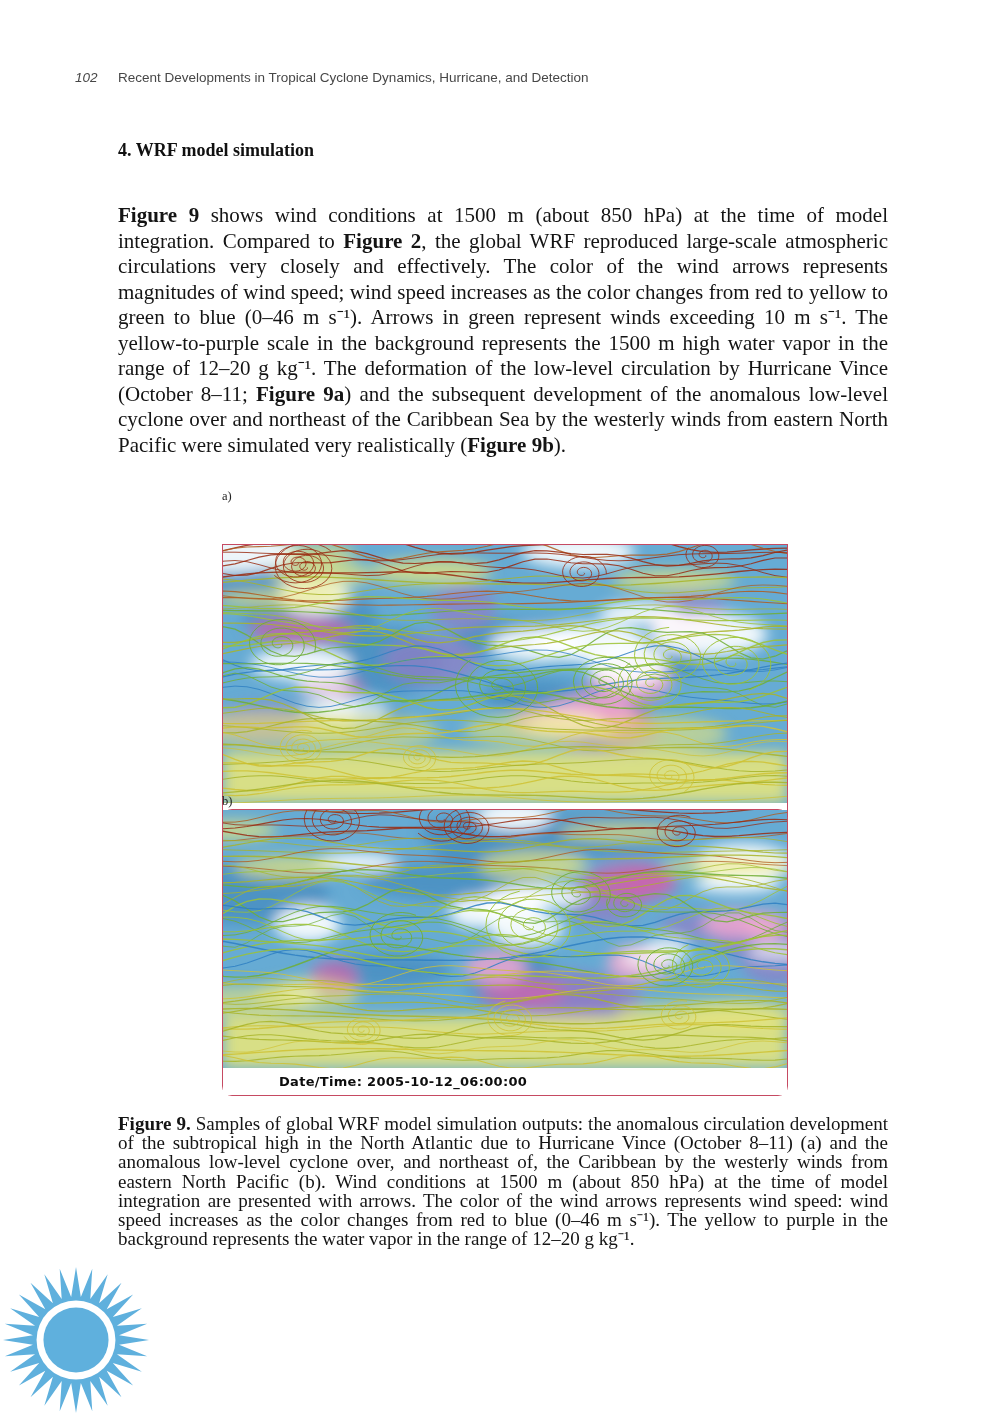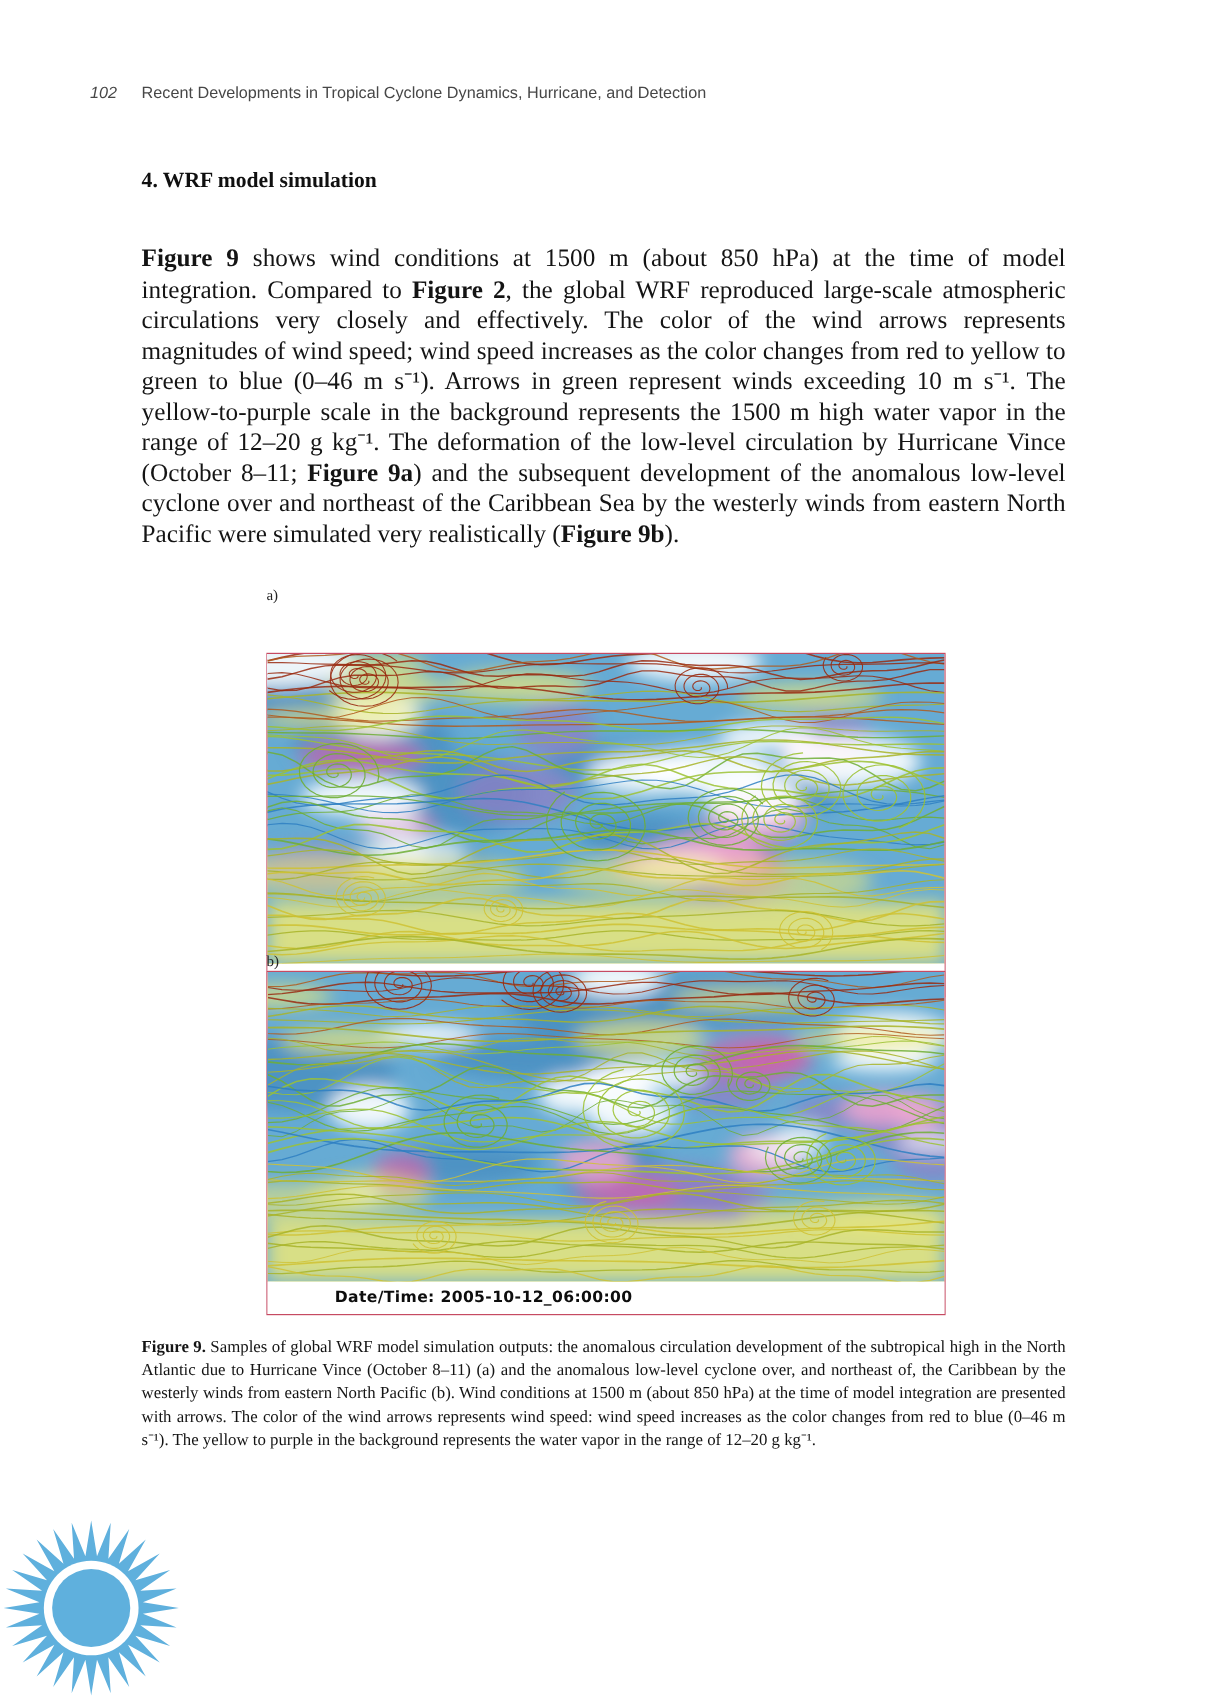--- a/index.html
+++ b/index.html
@@ -18,21 +18,21 @@
   #label-a{left:222px;top:489px;}
   #label-b{left:222px;top:794px;}
 
   .map-panel{position:absolute;width:566px;height:287px;border:1px solid #c64a62;background:#fff;}
   #panel-a{left:222px;top:504px;}
   #panel-b{left:222px;top:809px;}
   .map-panel svg{display:block;width:564px;height:258px;}
   .datebar{height:27px;display:flex;align-items:center;padding-left:56px;background:#fff;
            font-family:"DejaVu Sans",sans-serif;font-weight:bold;font-size:13px;color:#0d0d0d;letter-spacing:.3px;}
 
-  .caption{position:absolute;left:118px;top:1114px;width:770px;font-size:14px;line-height:19.2px;text-align:justify;}
+  .caption{position:absolute;left:118px;top:1114px;width:770px;font-size:19px;line-height:19.2px;text-align:justify;}
   .caption b{font-weight:bold;}
 
   .watermark{position:absolute;left:0;top:1262px;width:1004px;height:154px;}
   .sun{position:absolute;left:2px;top:4px;width:148px;height:148px;}
   .wm-text{position:absolute;left:152px;top:14px;font-family:"Liberation Serif",serif;font-weight:bold;
            font-size:103px;line-height:1;letter-spacing:-3px;white-space:nowrap;
            color:#8ec6e8;
            background:repeating-linear-gradient(45deg,#7fbfe6 0 6px,#ffffff 6px 9px);
            -webkit-background-clip:text;background-clip:text;
            -webkit-text-fill-color:transparent;
@@ -169,21 +169,21 @@
       <path d="M80.6,203.0L80.8,203.2L80.8,203.6L80.8,203.9L80.6,204.3L80.2,204.6L79.8,204.9L79.2,205.2L78.5,205.3L77.8,205.3L77.0,205.1L76.3,204.8L75.6,204.4L75.1,203.8L74.7,203.2L74.6,202.4L74.7,201.6L75.0,200.8L75.6,200.1L76.4,199.5L77.4,199.0L78.6,198.6L79.9,198.5L81.2,198.6L82.6,198.9L83.8,199.4L84.9,200.2L85.7,201.2L86.3,202.3L86.5,203.5L86.4,204.7L85.8,206.0L85.0,207.1L83.7,208.1L82.2,208.9L80.4,209.4L78.5,209.6L76.5,209.5L74.6,209.0L72.8,208.3L71.2,207.2L70.0,205.9L69.2,204.3L68.8,202.7L68.9,201.0L69.6,199.3L70.7,197.7L72.3,196.3L74.3,195.2L76.6,194.5L79.2,194.1L81.8,194.2L84.3,194.7L86.7,195.7L88.8,197.0L90.5,198.6L91.7,200.6L92.3,202.7L92.2,204.9L91.5,207.0L90.2,209.1L88.3,210.9L85.9,212.3L83.0,213.3L79.9,213.9L76.7,213.9L73.5,213.4L70.5,212.4L67.8,210.8L65.6,208.9L64.0,206.6L63.1,204.0L63.0,201.3L63.7,198.7L65.1,196.2L67.3,193.9L70.1,192.1L73.4,190.7L77.0,189.9L80.9,189.8L84.8,190.2L88.4,191.3L91.7,193.0L94.5,195.2L96.5,197.9L97.8,200.8L98.2,204.0L97.6,207.1L96.1,210.1L93.8,212.8L90.7,215.1L87.0,216.9L82.8,218.0L78.3,218.4L73.8,218.0L69.4,216.9L65.5,215.1L62.1,212.7L59.5,209.7L57.8,206.4L57.1,202.8L57.5,199.2L58.9,195.7L61.4,192.4L64.7,189.7L68.8,187.5L73.5,186.0L78.6,185.4L83.8,185.6L88.8,186.6" fill="none" stroke="#cfc233" stroke-width="0.9" opacity="0.9"></path>
       <path d="M448.4,231.2L448.6,231.5L448.8,231.8L448.7,232.2L448.6,232.7L448.2,233.1L447.7,233.4L447.0,233.7L446.3,233.8L445.4,233.8L444.5,233.7L443.6,233.4L442.8,232.9L442.2,232.2L441.8,231.4L441.6,230.5L441.6,229.6L442.0,228.7L442.7,227.8L443.6,227.0L444.9,226.4L446.3,225.9L447.9,225.8L449.5,225.9L451.1,226.3L452.6,226.9L454.0,227.9L455.0,229.0L455.7,230.4L456.0,231.9L455.8,233.4L455.2,234.9L454.1,236.3L452.6,237.5L450.7,238.5L448.6,239.1L446.2,239.4L443.8,239.3L441.4,238.7L439.1,237.8L437.2,236.5L435.6,234.8L434.6,232.9L434.1,230.9L434.3,228.7L435.1,226.6L436.5,224.7L438.5,223.0L441.0,221.6L443.9,220.7L447.0,220.2L450.2,220.3L453.4,220.9L456.4,222.1L459.1,223.7L461.2,225.8L462.7,228.2L463.4,230.9L463.4,233.6L462.5,236.3L460.8,238.9L458.5,241.1L455.4,242.9L451.9,244.2L448.0,244.9L443.9,244.9L439.9,244.3L436.1,243.0L432.7,241.1L430.0,238.6L428.0,235.7L426.9,232.5L426.7,229.2L427.5,225.8L429.3,222.7L432.0,219.9L435.5,217.5L439.7,215.8L444.3,214.8L449.2,214.6L454.0,215.2L458.7,216.5L462.8,218.7L466.3,221.5L468.9,224.8L470.5,228.5L471.0,232.5L470.3,236.4L468.4,240.2L465.5,243.6L461.5,246.5" fill="none" stroke="#cfc233" stroke-width="0.9" opacity="0.9"></path>
       <path d="M196.8,212.8L196.9,213.1L196.9,213.4L196.9,213.7L196.7,214.1L196.4,214.4L195.9,214.7L195.3,214.9L194.7,215.0L194.0,215.0L193.3,214.8L192.6,214.5L192.0,214.1L191.5,213.6L191.2,213.0L191.0,212.3L191.1,211.6L191.4,210.8L191.9,210.1L192.7,209.5L193.6,209.1L194.8,208.8L196.0,208.6L197.2,208.7L198.5,209.0L199.6,209.5L200.6,210.3L201.4,211.1L201.9,212.2L202.1,213.3L202.0,214.4L201.5,215.6L200.7,216.6L199.5,217.5L198.1,218.3L196.5,218.7L194.7,218.9L192.9,218.8L191.1,218.4L189.4,217.7L188.0,216.7L186.9,215.5L186.1,214.1L185.8,212.5L185.9,211.0L186.5,209.4L187.5,208.0L189.0,206.7L190.9,205.7L193.0,205.0L195.3,204.7L197.7,204.8L200.1,205.2L202.3,206.1L204.2,207.3L205.7,208.8L206.8,210.6L207.4,212.6L207.3,214.6L206.7,216.6L205.5,218.4L203.7,220.1L201.5,221.4L198.9,222.3L196.0,222.8L193.0,222.9L190.1,222.4L187.3,221.4L184.9,220.0L182.9,218.2L181.4,216.1L180.6,213.8L180.5,211.3L181.1,208.9L182.4,206.6L184.4,204.5L187.0,202.8L190.0,201.6L193.4,200.9L196.9,200.7L200.4,201.1L203.8,202.1L206.8,203.7L209.3,205.7L211.2,208.1L212.4,210.9L212.7,213.7L212.2,216.6L210.9,219.3L208.7,221.8L205.9,223.9L202.4,225.5" fill="none" stroke="#cfc233" stroke-width="0.9" opacity="0.9"></path>
     </svg>
   <div class="datebar">
     <span>Date/Time: 2005-10-08_00:00:00</span>
   </div>
 </figure>
 
 <div class="fig-label" id="label-b">b)</div>
-<figure class="map-panel" id="panel-b" style="border-color: rgb(198, 74, 98);">
+<figure class="map-panel" id="panel-b" style="border-color: rgb(198, 74, 98); border-radius: 10px;">
   <svg id="map-b" viewBox="0 0 564 258" preserveAspectRatio="none">
       <defs>
         <filter id="blur91" x="-30%" y="-30%" width="160%" height="160%">
           <feGaussianBlur stdDeviation="7"></feGaussianBlur>
         </filter>
       </defs>
       <rect x="0" y="0" width="564" height="258" fill="#66abd4"></rect>
       <g filter="url(#blur91)">
         <ellipse cx="375.2" cy="25.1" rx="88.7" ry="22.6" fill="#4a90c2" opacity="0.9"></ellipse>
         <ellipse cx="163.5" cy="160.2" rx="63.5" ry="17.3" fill="#4a90c2" opacity="0.9"></ellipse>

